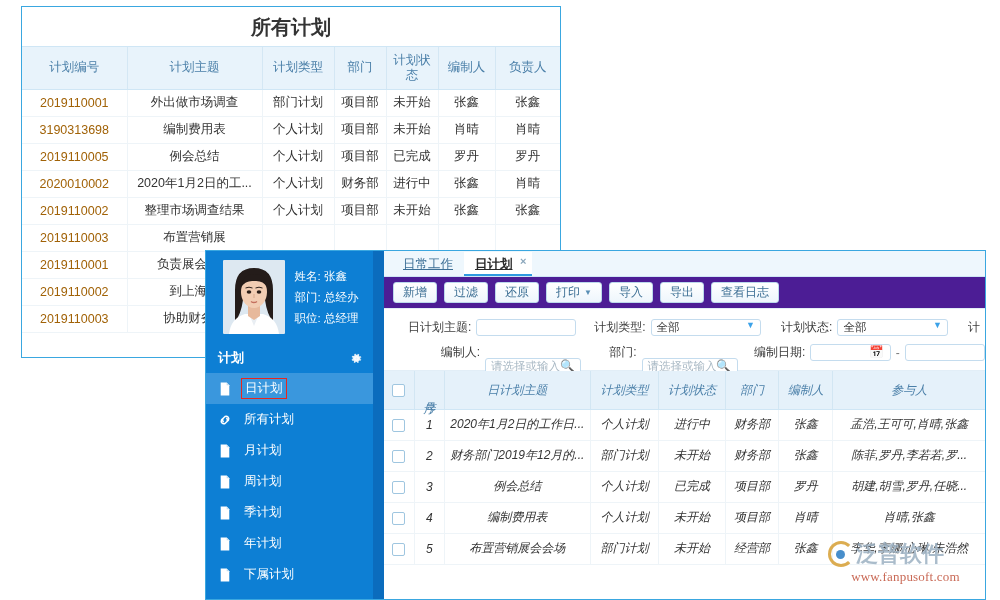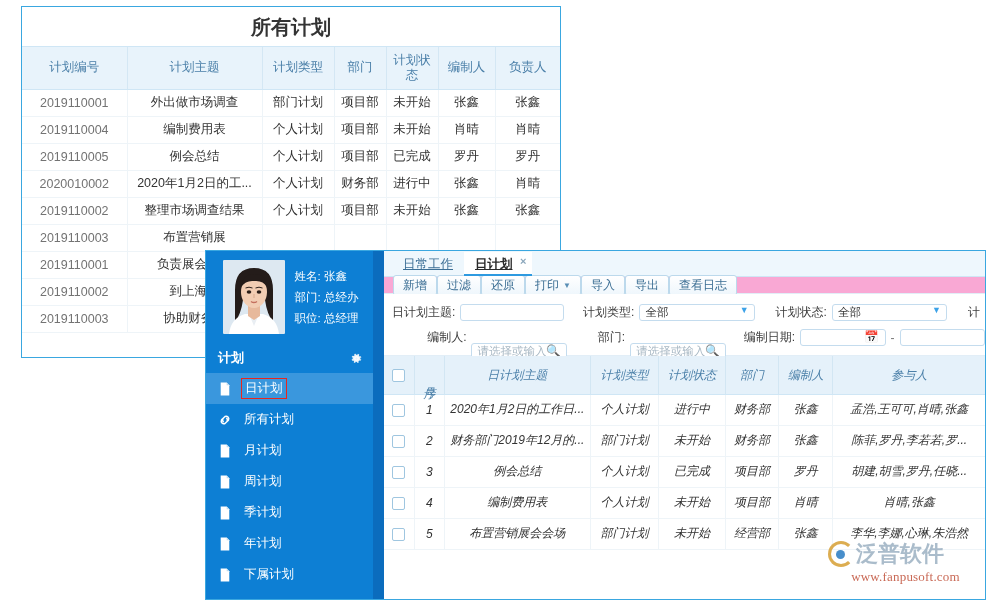--- a/index.html
+++ b/index.html
@@ -47,21 +47,21 @@
     height: 27px;
     font-size: 12.5px;
     color: #333333;
     text-align: center;
     border-right: 1px solid #eef4f8;
     border-bottom: 1px solid #eef4f8;
     padding: 0 4px;
     white-space: nowrap; overflow: hidden; text-overflow: ellipsis;
   }
   table.allplan td:last-child { border-right: none; }
-  table.allplan td.num { color: #737373; }
+  table.allplan td.num { color: #a16207; }
 
   
   .app-window {
     position: absolute; left: 205px; top: 250px;
     width: 781px; height: 350px;
     background: #ffffff;
     border: 1px solid #3aa7e0;
     display: flex;
     overflow: hidden;
   }
@@ -156,41 +156,42 @@
     color: #2a2a2a; font-weight: bold;
     border-bottom: 2px solid #2e9ae0;
     padding-right: 19px;
   }
   .tab-close {
     position: absolute; right: 5px; top: -3px;
     font-size: 11px; color: #8aa6bb;
   }
 
   .toolbar {
-    height: 17px;
+    height: 32px;
     display: flex; align-items: center;
+    gap: 7px;
     padding: 0 9px;
-    background: #f9a8d4;
+    background: #4c1d95;
     border-bottom: 1px solid #e2eef7;
   }
   .tbtn {
     height: 21px; line-height: 19px;
     padding: 0 9px;
     font-size: 12px; color: #3a6d93;
     background: linear-gradient(#ffffff, #eef6fc);
     border: 1px solid #bcd9ec;
     border-radius: 3px;
     cursor: pointer;
     white-space: nowrap;
     display: inline-flex; align-items: center; gap: 4px;
   }
   .caret { font-size: 8px; color: #5a8fb5; }
 
   .filters {
-    padding: 6px 0 5px 0;
+    padding: 6px 0 5px 16px;
     background: #ffffff;
     border-bottom: 1px solid #e2eef7;
     font-size: 12px; color: #444;
   }
   .frow {
     display: flex; align-items: center;
     height: 25px;
     padding-left: 8px;
     white-space: nowrap;
   }
@@ -321,21 +322,21 @@
           <tr>
             <td class="num">2019110001</td>
             <td>外出做市场调查</td>
             <td>部门计划</td>
             <td>项目部</td>
             <td>未开始</td>
             <td>张鑫</td>
             <td>张鑫</td>
           </tr>
           <tr>
-            <td class="num">2019110004</td>
+            <td class="num">3190313698</td>
             <td>编制费用表</td>
             <td>个人计划</td>
             <td>项目部</td>
             <td>未开始</td>
             <td>肖晴</td>
             <td>肖晴</td>
           </tr>
           <tr>
             <td class="num">2019110005</td>
             <td>例会总结</td>

